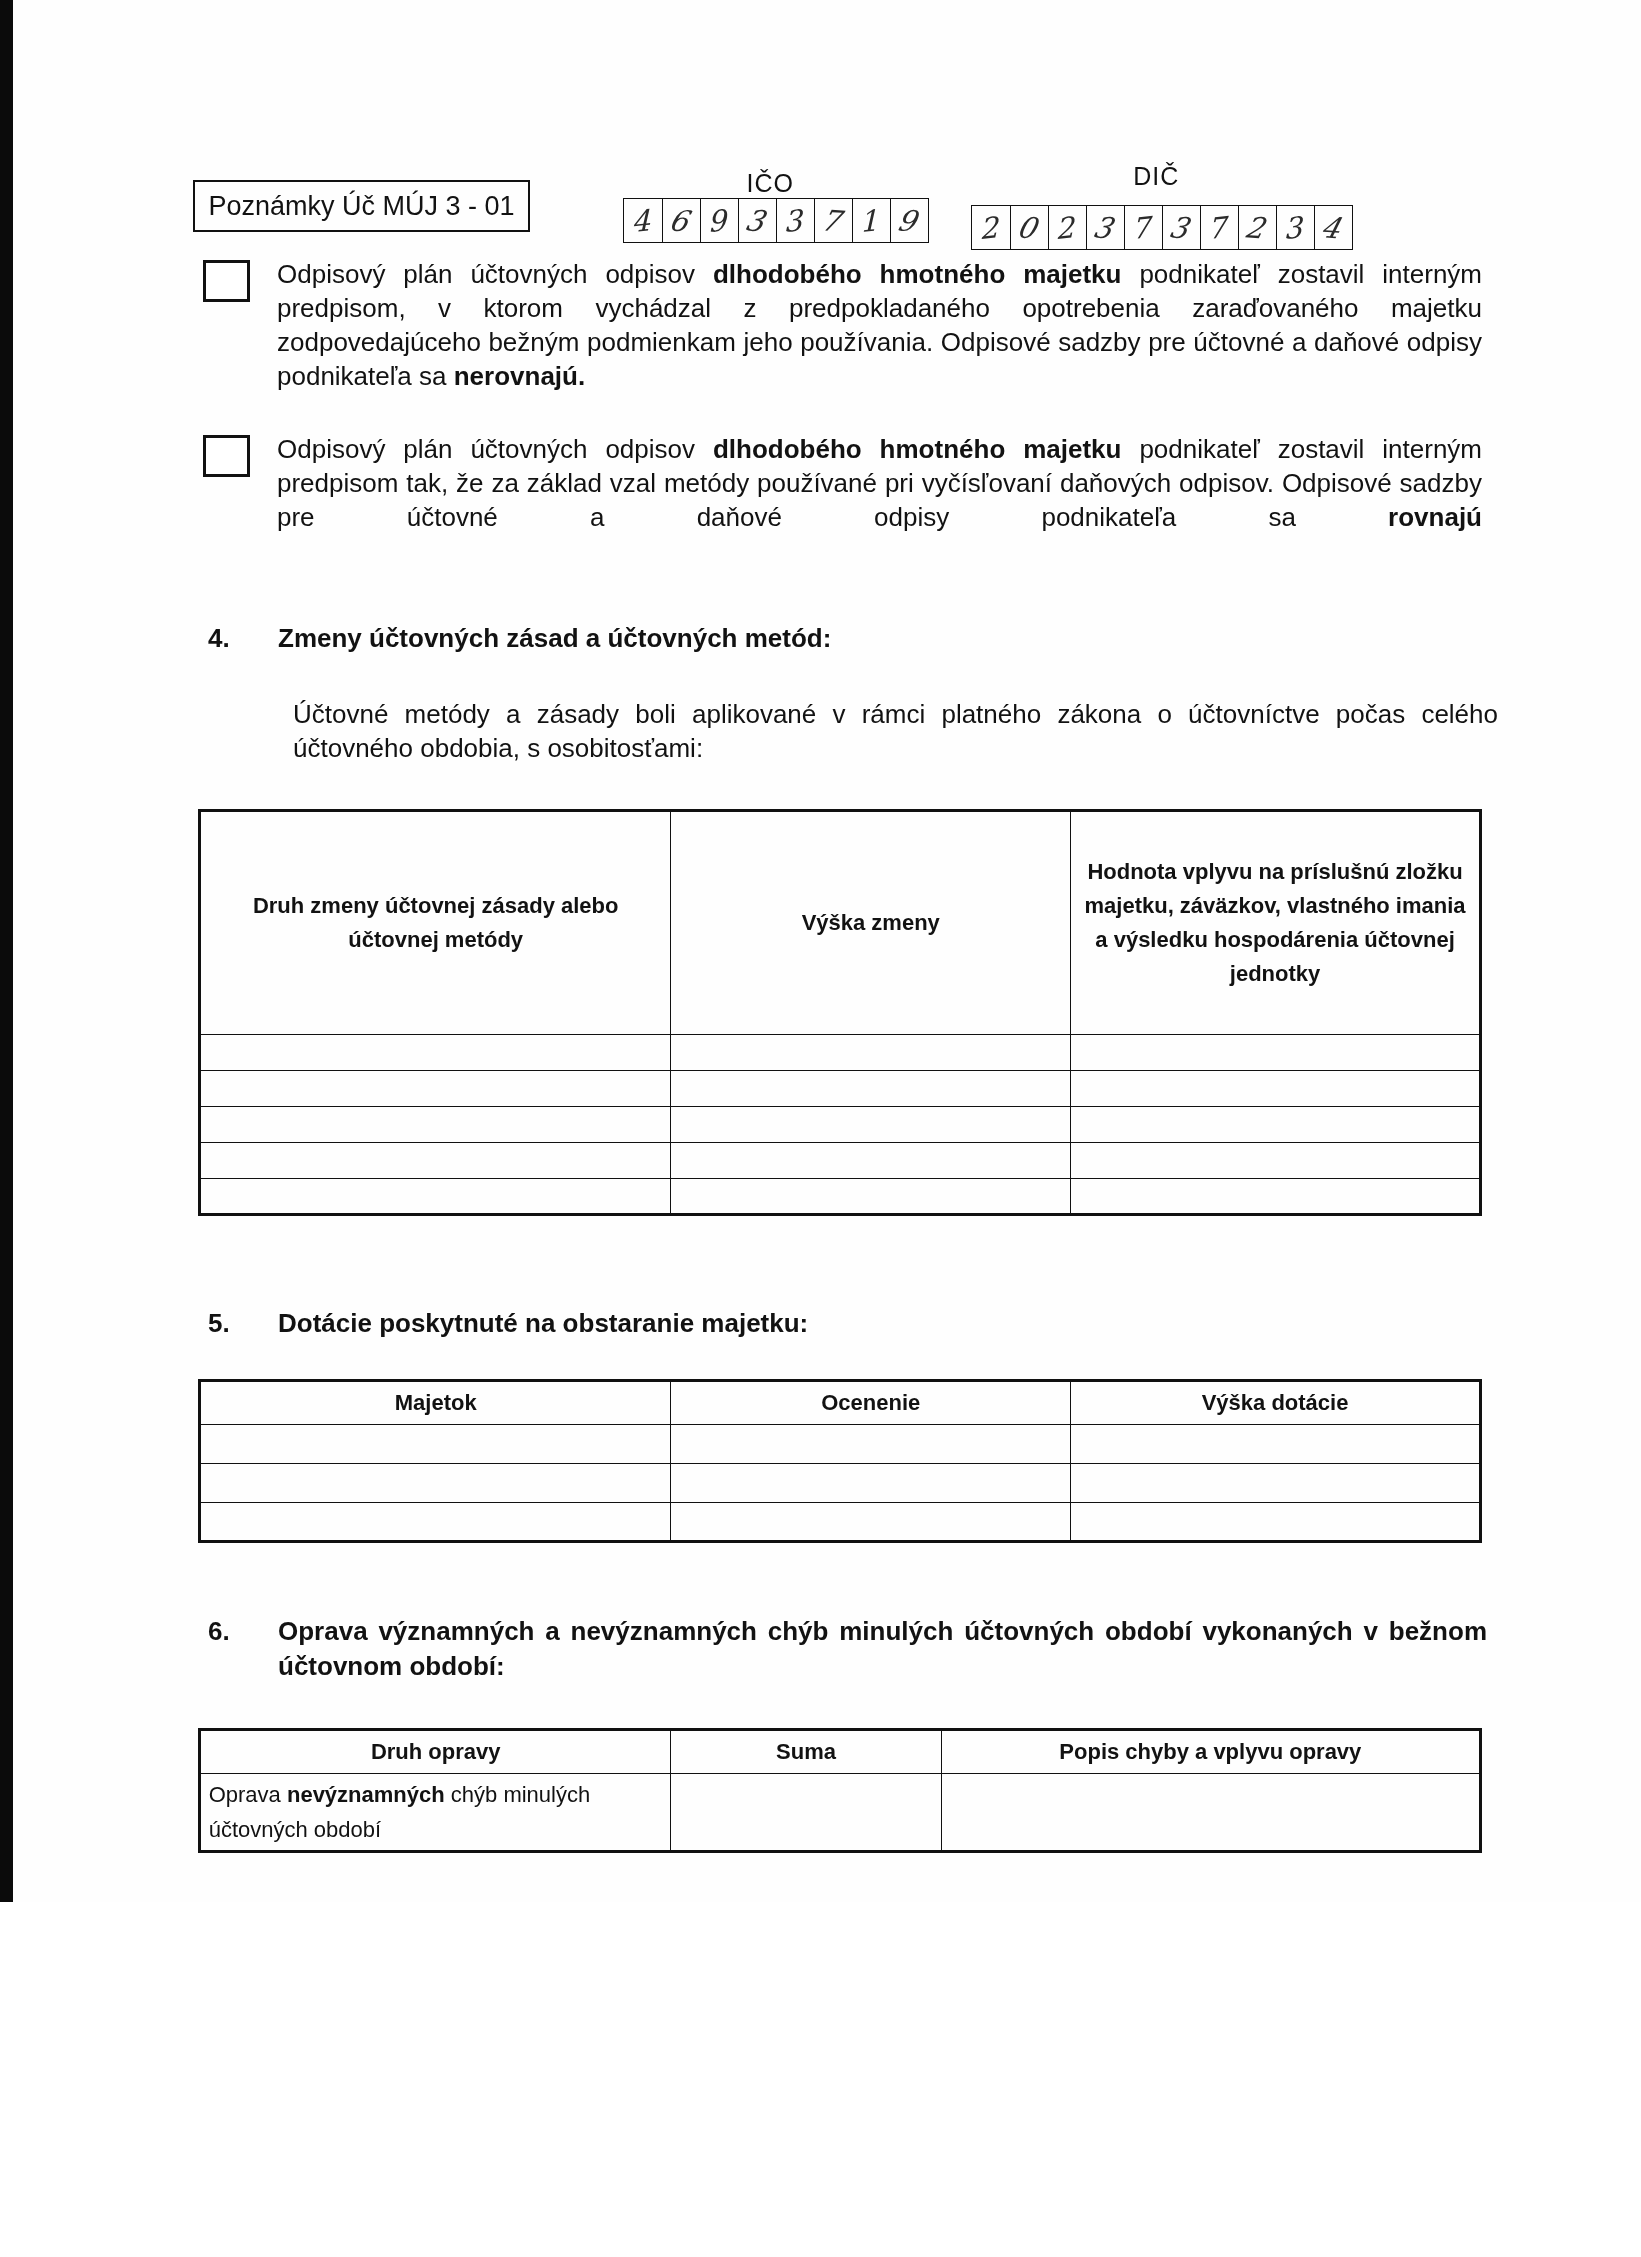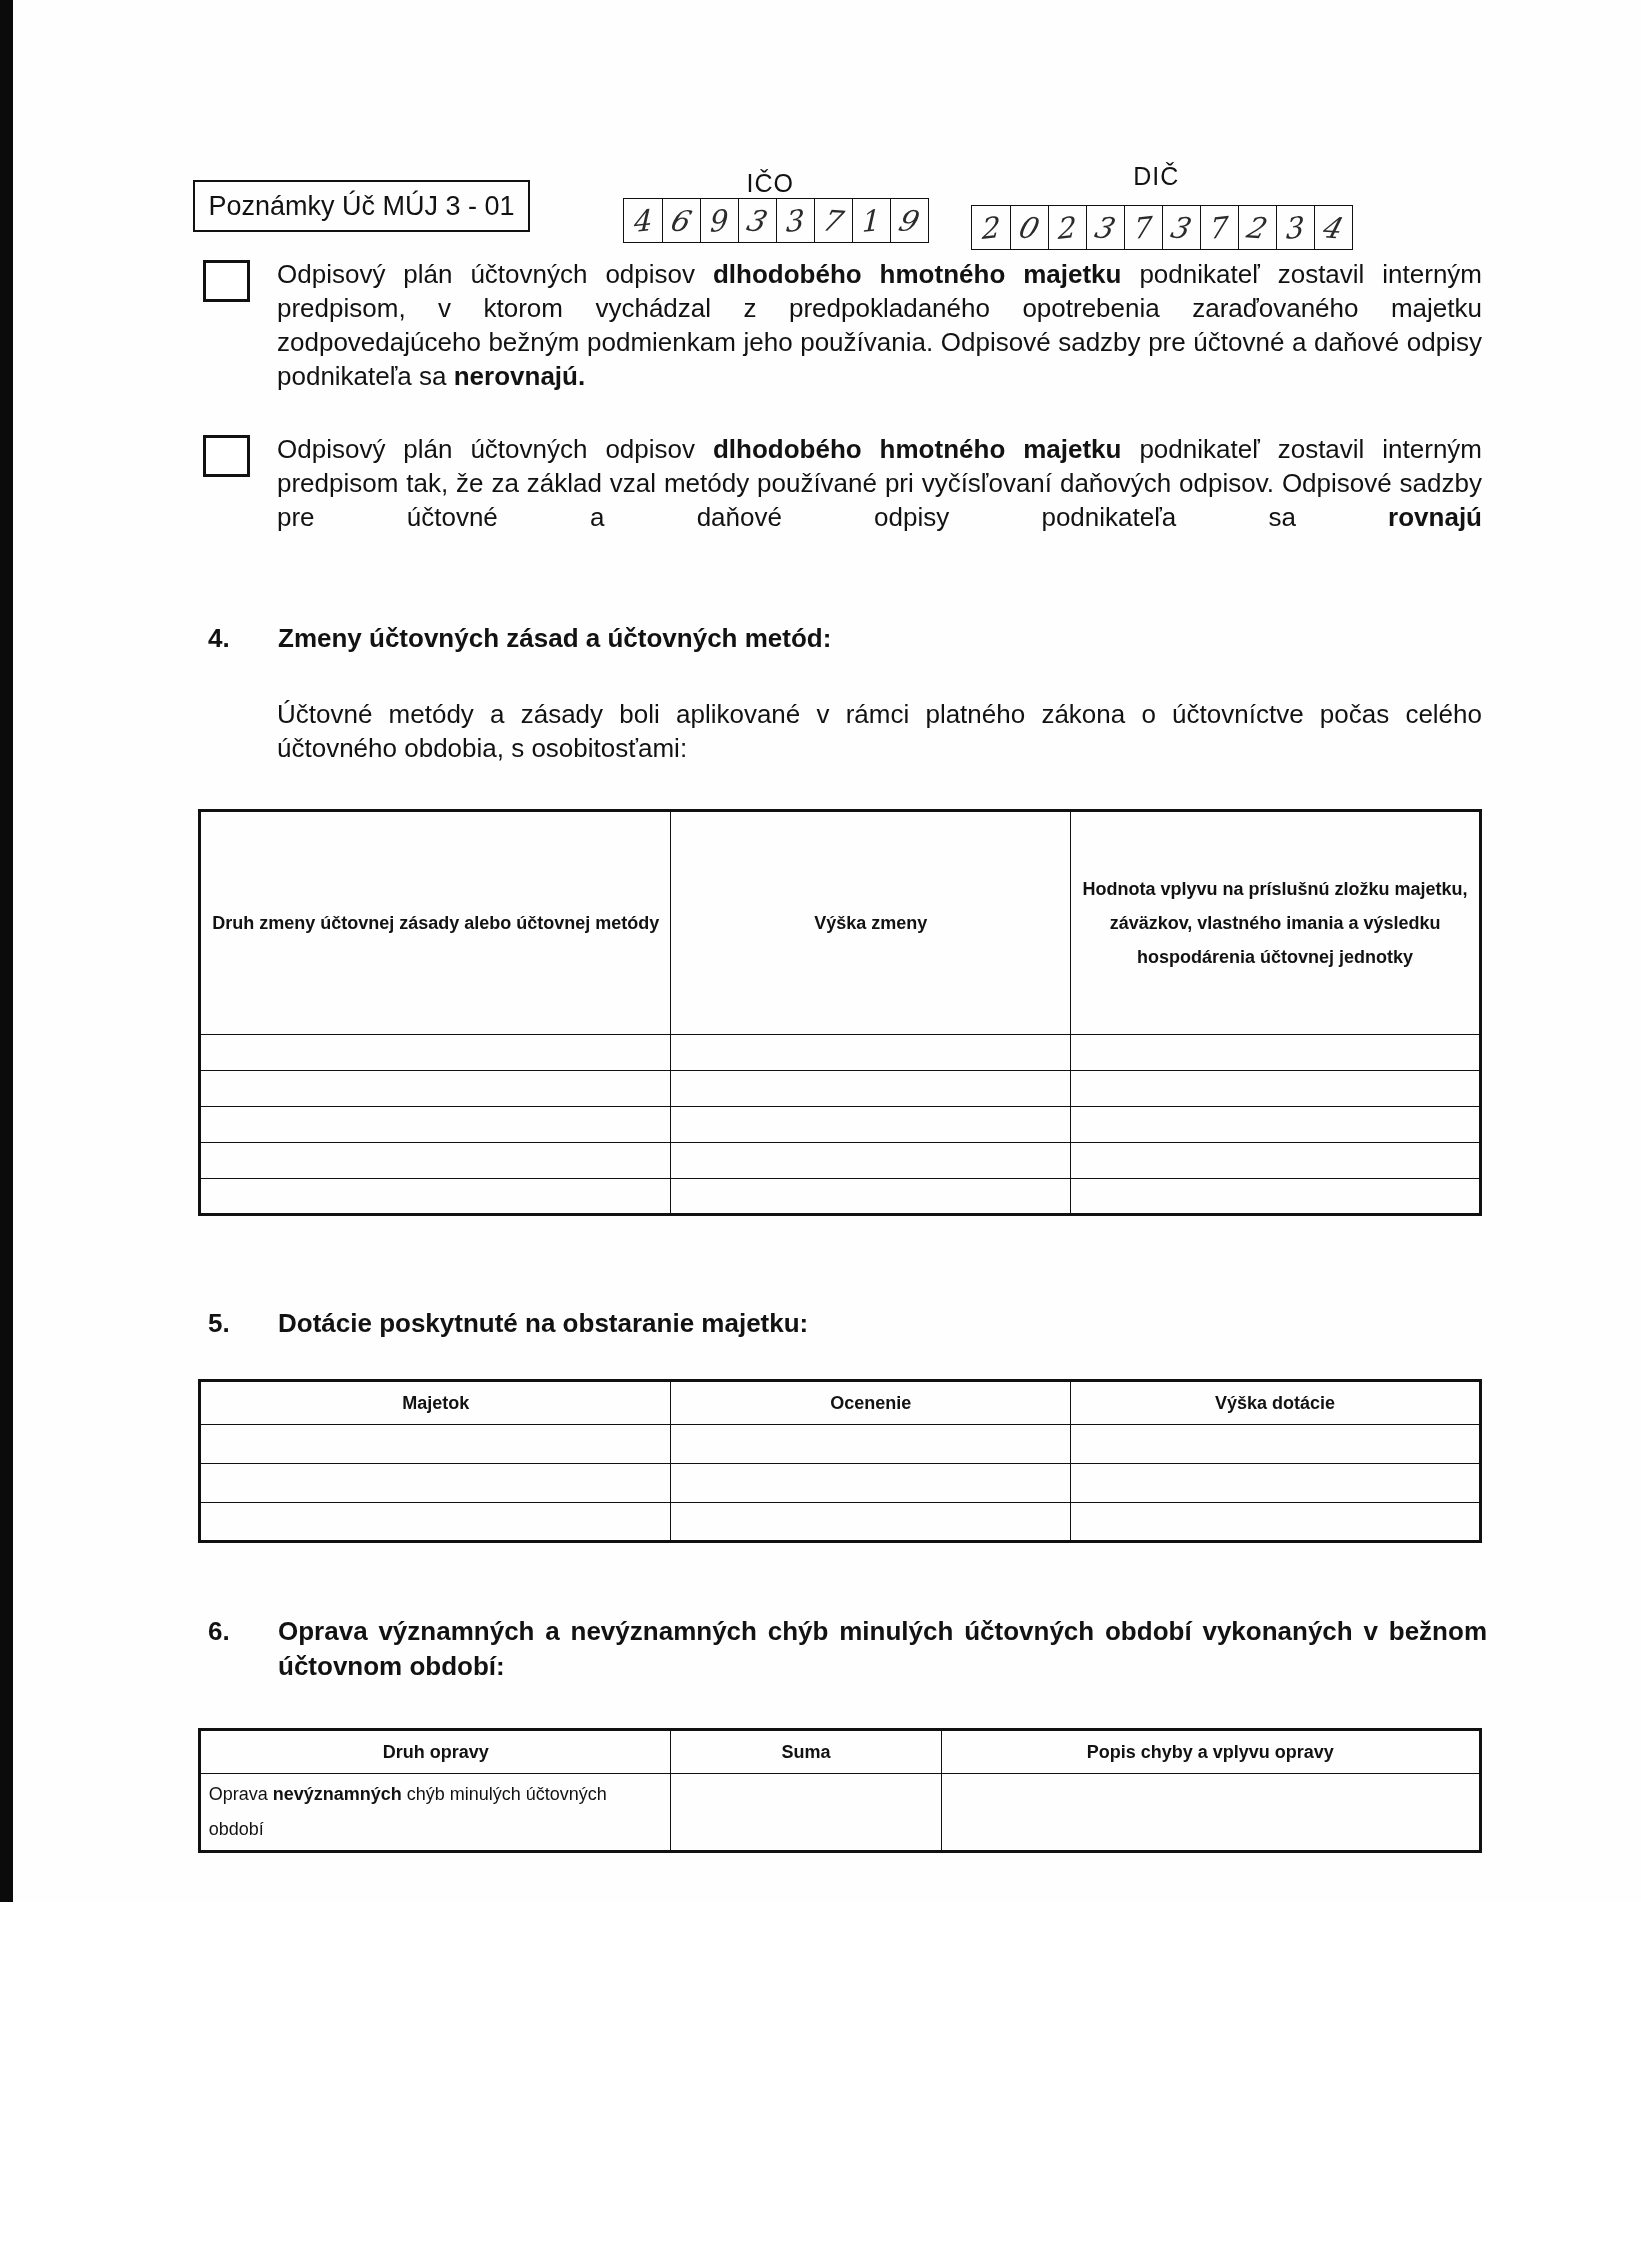--- a/index.html
+++ b/index.html
@@ -29,25 +29,25 @@
   .cb-row { position:absolute; left:203px; width:1284px; display:flex; align-items:flex-start; }
   .checkbox { flex:none; width:47px; height:42px; border:3.9px solid #111; margin-top:2.9px; background:#fff; }
   .cb-text { margin-left:27px; width:1205px; font-size:26px; line-height:34px; text-align:justify; }
   .cb-text.last-just { text-align-last:justify; }
 
   
   .sec-head { position:absolute; left:208px; width:1279px; display:flex; font-weight:bold; font-size:26px; line-height:35px; }
   .sec-num { flex:none; width:70px; }
   .sec-title { flex:1; }
   .sec-title.just { text-align:justify; }
-  .body-para { position:absolute; left:277px; width:1205px; font-size:26px; line-height:34px; text-align:justify; }
+  .body-para { position:absolute; left:293px; width:1205px; font-size:26px; line-height:34px; text-align:justify; }
 
   
   table.t { position:absolute; left:198px; width:1284px; border-collapse:collapse; border:3.9px solid #111; table-layout:fixed; }
-  .t th, .t td { border:1.9px solid #111; font-size:18px; }
+  .t th, .t td { border:1.9px solid #111; font-size:22px; }
   .t thead th { font-weight:bold; text-align:center; vertical-align:middle; padding:3.9px 9.7px; line-height:34px; }
   .t1 thead th { height:224px; }
   .t1 tbody td { height:36px; }
   .t2 thead th { height:42px; }
   .t2 tbody td { height:39px; }
   .t3 thead th { height:40px; }
   .t3 tbody td { height:75px; vertical-align:top; text-align:left; padding:2.9px 7.7px; line-height:35px; }
 </style>
 </head>
 <body>

